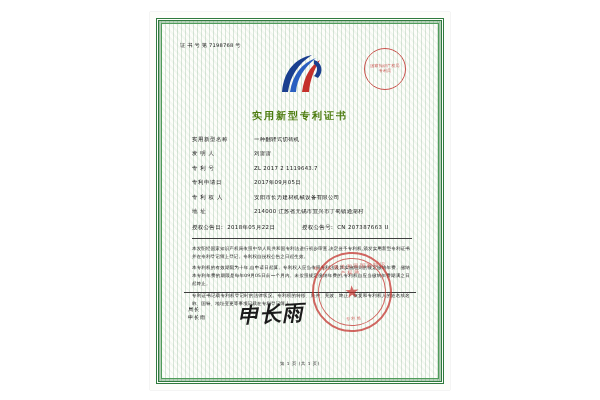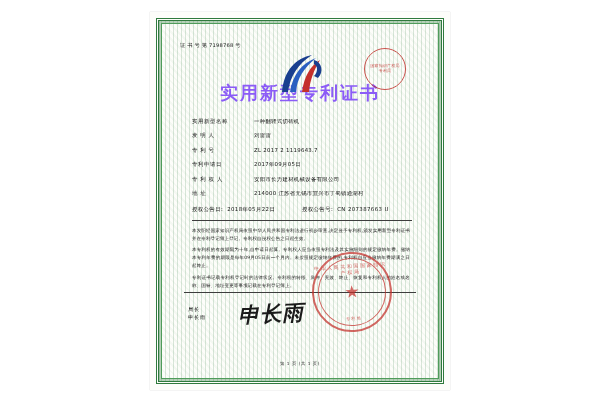--- a/index.html
+++ b/index.html
@@ -105,25 +105,25 @@
     font-size: 4px;
     line-height: 1.15;
     letter-spacing: 0.2px;
   }
   .seal-top .seal-inner {
     width: 30px;
     word-break: break-all;
   }
   .title {
     text-align: center;
-    font-size: 18px;
+    font-size: 10px;
     font-weight: bold;
-    color: #8b5cf6;
+    color: #4d7c0f;
     letter-spacing: 2px;
-    margin-top: 32px;
+    margin-top: 60px;
   }
   .fields {
     margin-top: 14px;
     padding: 0 10px 0 14px;
   }
   .frow {
     display: flex;
     align-items: baseline;
     font-size: 5.4px;
     color: #151515;

